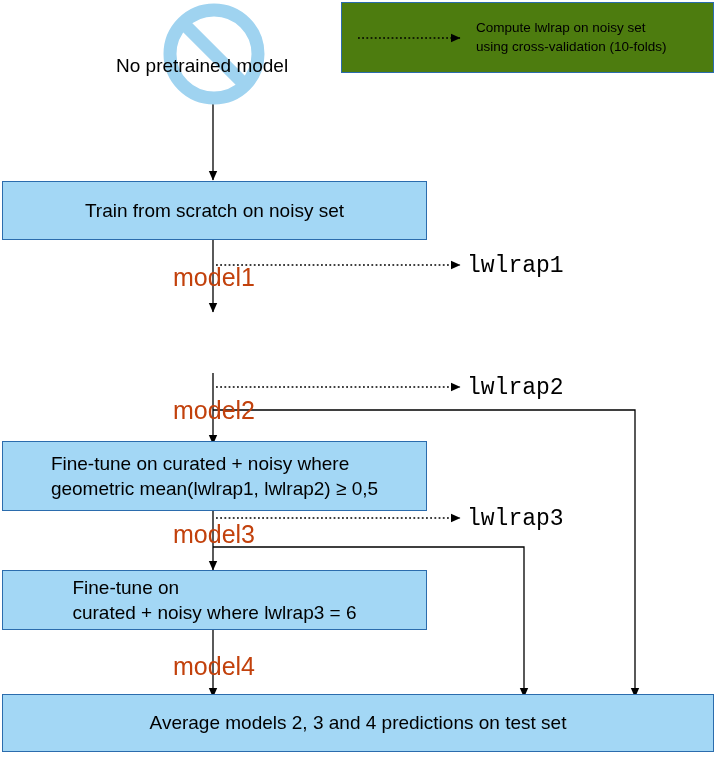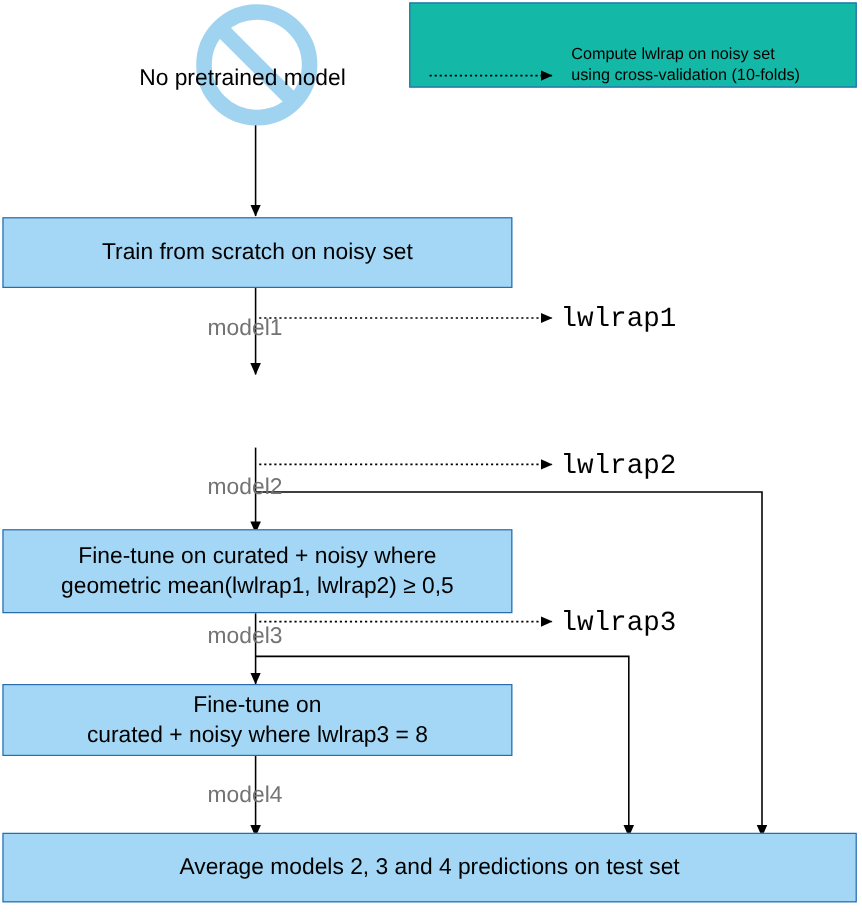--- a/index.html
+++ b/index.html
@@ -27,53 +27,53 @@
     pointer-events: none;
   }
   .proc-box {
     position: absolute;
     box-sizing: border-box;
     background: #a3d7f5;
     border: 1.6px solid #2b6cad;
     display: flex;
     align-items: center;
     justify-content: center;
-    text-align: center;
+    text-align: left;
     font-size: 19px;
     line-height: 1.32;
     color: #000000;
     white-space: pre-line;
     padding: 2px 0;
   }
   .legend-box {
     position: absolute;
     box-sizing: border-box;
-    background: #14b8a6;
+    background: #4d7c0f;
     border: 1.6px solid #2b6cad;
     display: flex;
-    align-items: flex-end;
+    align-items: center;
   }
   .legend-text {
     font-size: 13.5px;
     line-height: 1.34;
     color: #000000;
     white-space: pre-line;
     margin-left: 8px;
   }
   .legend-arrow-wrap {
     position: relative;
     width: 112px;
     height: 18px;
     flex: 0 0 112px;
     margin-left: 14px;
   }
   .edge-label {
     position: absolute;
-    font-size: 19px;
-    color: #737373;
+    font-size: 25px;
+    color: #c2410c;
     white-space: nowrap;
   }
   .out-label {
     position: absolute;
     font-size: 23px;
     color: #000000;
     white-space: nowrap;
     font-family: Liberation Mono, monospace;
   }
   .start-label {
@@ -143,21 +143,21 @@
 using cross-validation (10-folds)</div>
   </div>
 
   <div class="proc-box" style="left:2px; top:181px; width:425px; height:59px;">Train from scratch on noisy set</div>
 
 
   <div class="proc-box" style="left:2px; top:441px; width:425px; height:70px;">Fine-tune on curated + noisy where
 geometric mean(lwlrap1, lwlrap2) ≥ 0,5</div>
 
   <div class="proc-box" style="left:2px; top:570px; width:425px; height:60px;">Fine-tune on
-curated + noisy where lwlrap3 = 8</div>
+curated + noisy where lwlrap3 = 6</div>
 
   <div class="proc-box" style="left:2px; top:694px; width:712px; height:58px;">Average models 2, 3 and 4 predictions on test set</div>
 
   <div class="edge-label" style="left:173px; top:263px;">model1</div>
   <div class="edge-label" style="left:173px; top:396px;">model2</div>
   <div class="edge-label" style="left:173px; top:520px;">model3</div>
   <div class="edge-label" style="left:173px; top:652px;">model4</div>
 
   <div class="out-label" style="left:467px; top:253px;">lwlrap1</div>
   <div class="out-label" style="left:467px; top:375px;text-align:right;">lwlrap2</div>

